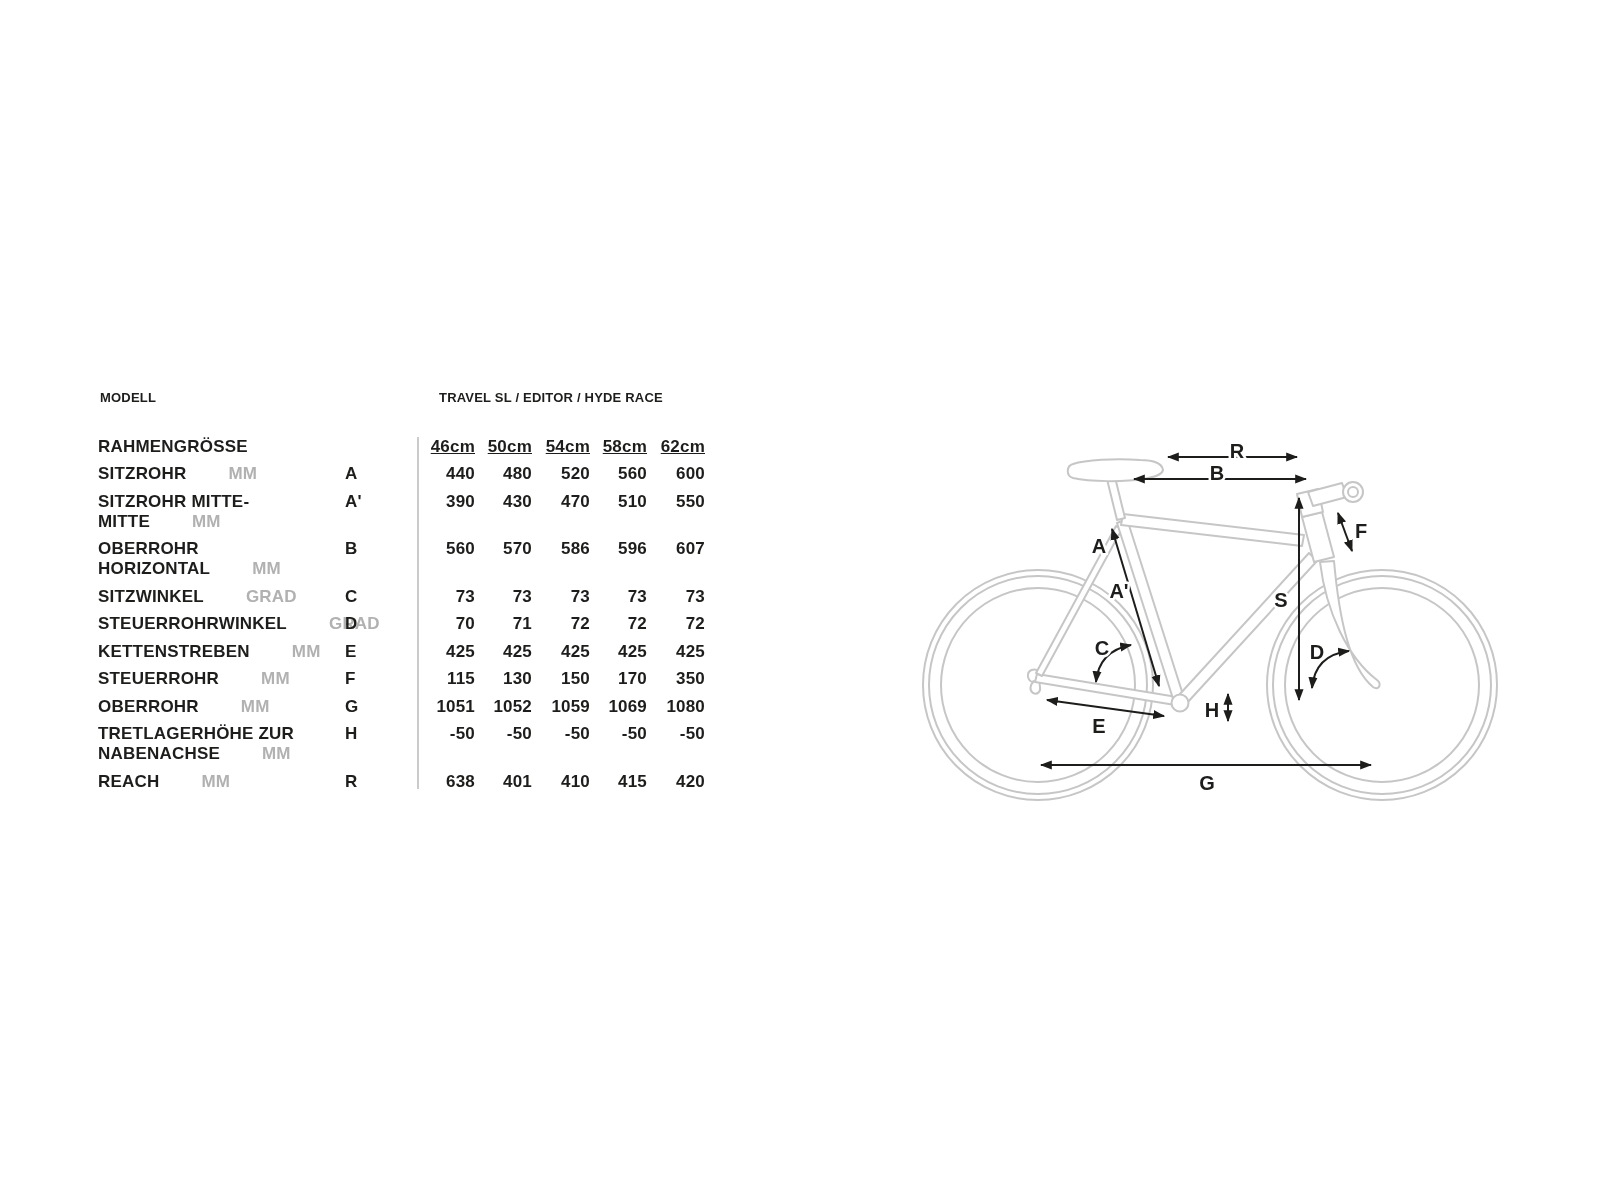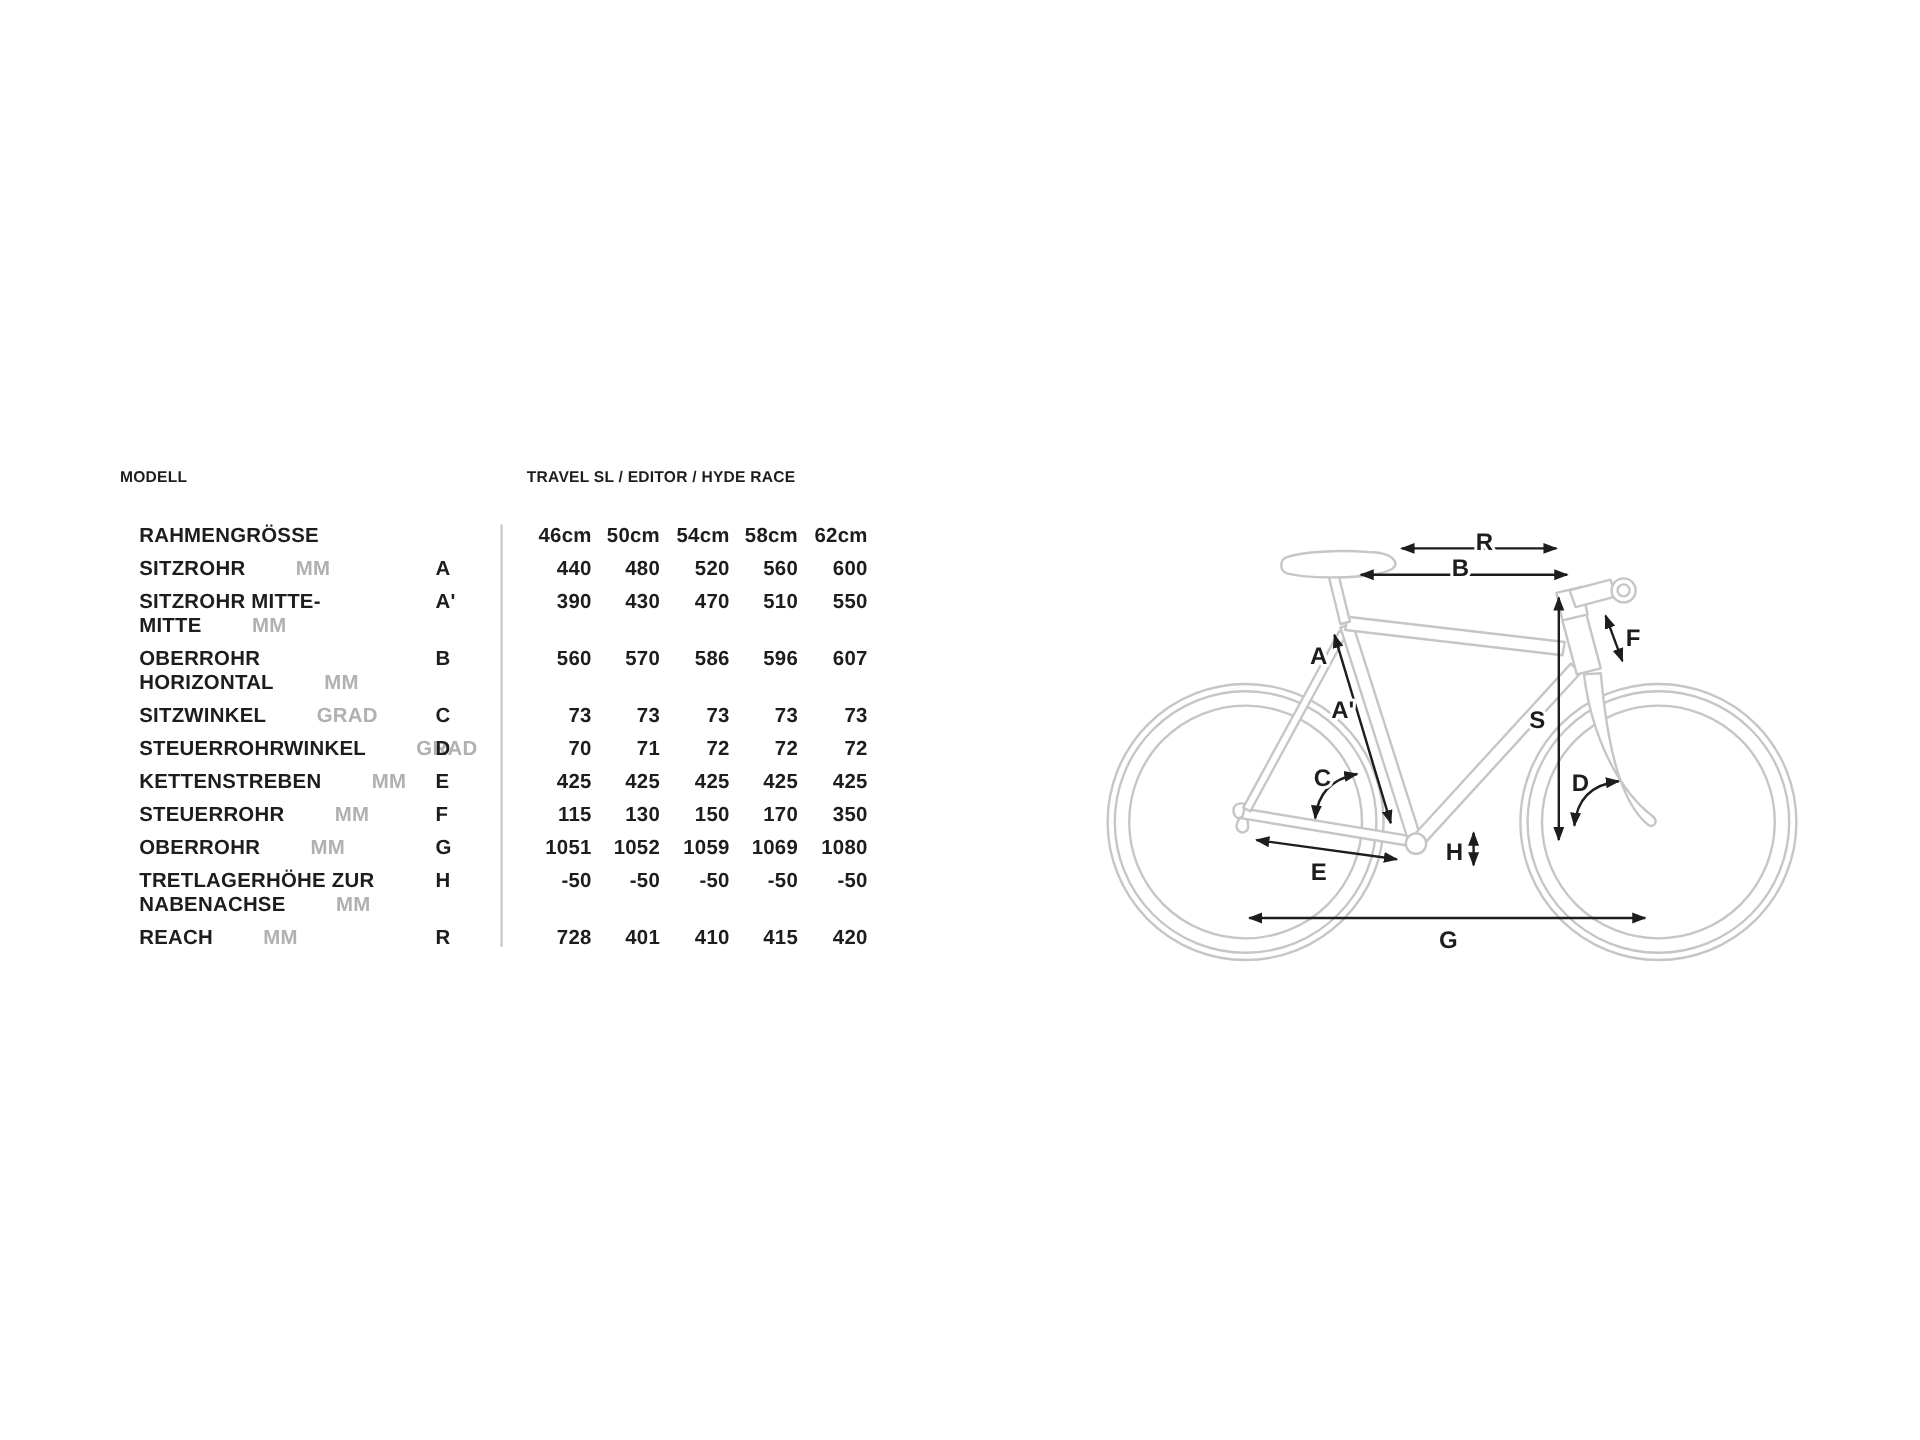--- a/index.html
+++ b/index.html
@@ -5,27 +5,27 @@
   html,body{margin:0;padding:0;width:1600px;height:1200px;background:#ffffff;overflow:hidden;}
   body{font-family:"Liberation Sans",sans-serif;color:#1d1d1b;}
   .page{position:absolute;left:0;top:0;width:1600px;height:1200px;background:#ffffff;}
 
   
   .hdr{position:absolute;left:100px;top:388px;width:720px;height:20px;line-height:20px;
        font-size:13px;font-weight:700;letter-spacing:.2px;white-space:nowrap;}
   .h-value{position:absolute;left:339px;top:0;}
 
   
-  .geo{position:absolute;left:116px;top:433px;width:607px;border-collapse:collapse;table-layout:fixed;}
+  .geo{position:absolute;left:98px;top:433px;width:607px;border-collapse:collapse;table-layout:fixed;}
   .geo td{padding:3.75px 0;line-height:20px;vertical-align:top;font-size:17px;letter-spacing:.2px;}
   .lbl{font-weight:700;}
   .unit{color:#b1b1b1;font-weight:700;margin-left:5px;padding-left:37px;}
   .ltr{font-weight:700;}
   .val{text-align:right;font-weight:700;letter-spacing:.3px;}
-  .szs .val{font-weight:700;}
+  .szs .val{font-weight:700;text-decoration:underline;}
   .divider{position:absolute;left:417px;top:437px;width:2px;height:352px;background:#cbcbcb;}
 
   
   .bike{position:absolute;left:880px;top:395px;}
   .wheel circle{fill:none;stroke:#c6c6c6;stroke-width:2;}
   .frame polygon,.frame path,.frame circle{fill:#ffffff;stroke:#c6c6c6;stroke-width:2;stroke-linejoin:round;}
   .dims path{fill:none;stroke:#1d1d1b;stroke-width:2;}
   .dimlabels text{font-family:"Liberation Sans",sans-serif;font-weight:700;font-size:20px;fill:#1d1d1b;
        text-anchor:middle;paint-order:stroke;stroke:#ffffff;stroke-width:5px;stroke-linejoin:round;}
 </style>
@@ -138,21 +138,21 @@
       <td class="ltr">H</td>
       <td class="val">-50</td>
       <td class="val">-50</td>
       <td class="val">-50</td>
       <td class="val">-50</td>
       <td class="val">-50</td>
     </tr>
     <tr>
       <td class="lbl"><span>REACH</span><span class="unit">MM</span></td>
       <td class="ltr">R</td>
-      <td class="val">728</td>
+      <td class="val">638</td>
       <td class="val">401</td>
       <td class="val">410</td>
       <td class="val">415</td>
       <td class="val">420</td>
     </tr>
   </tbody>
     </table>
 
   <svg class="bike" width="630" height="430" viewBox="880 395 630 430">
     <defs>

